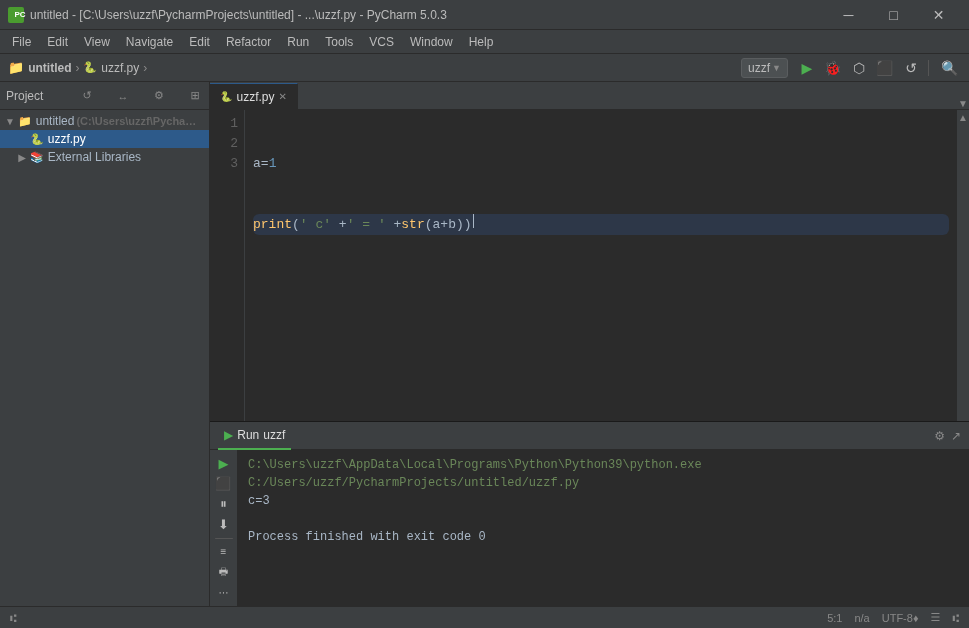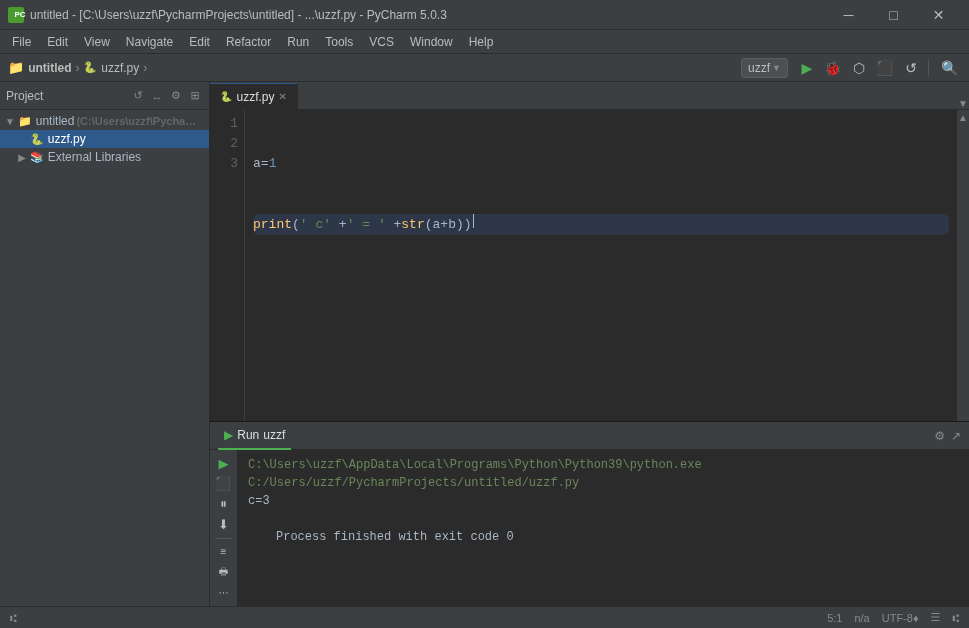--- a/index.html
+++ b/index.html
@@ -93,21 +93,21 @@
     .toolbar-icon.green { color: #4caf50; }
     .toolbar-icon.search-btn {
       margin-left: 4px;
     }
     #project-header {
       height: 28px;
       display: flex;
       align-items: center;
       padding: 0 6px;
       border-bottom: 1px solid #2b2b2b;
-      gap: 3px;
+      gap: 20px;
     }
     .project-label {
       font-size: 12px; color: #bbb; flex: 1;
     }
     .project-header-icon {
       width: 16px; height: 16px;
       display: flex; align-items: center; justify-content: center;
       cursor: pointer; color: #888; font-size: 11px;
     }
     #project-tree {
@@ -255,21 +255,21 @@
       flex: 1;
       padding: 6px 10px;
       font-family: Liberation Mono, monospace;
       font-size: 12px;
       color: #a9b7c6;
       overflow-y: auto;
       line-height: 18px;
     }
     .run-path { color: #6a8759; }
     .run-result { color: #a9b7c6; }
-    .run-success { color: #a9b7c6; margin-left: 28px; }
+    .run-success { color: #a9b7c6; }
 
     
     #status-bar {
       height: 22px;
       background: #3c3f41;
       border-top: 1px solid #2b2b2b;
       display: flex;
       align-items: center;
       padding: 0 10px;
       font-size: 11px;

